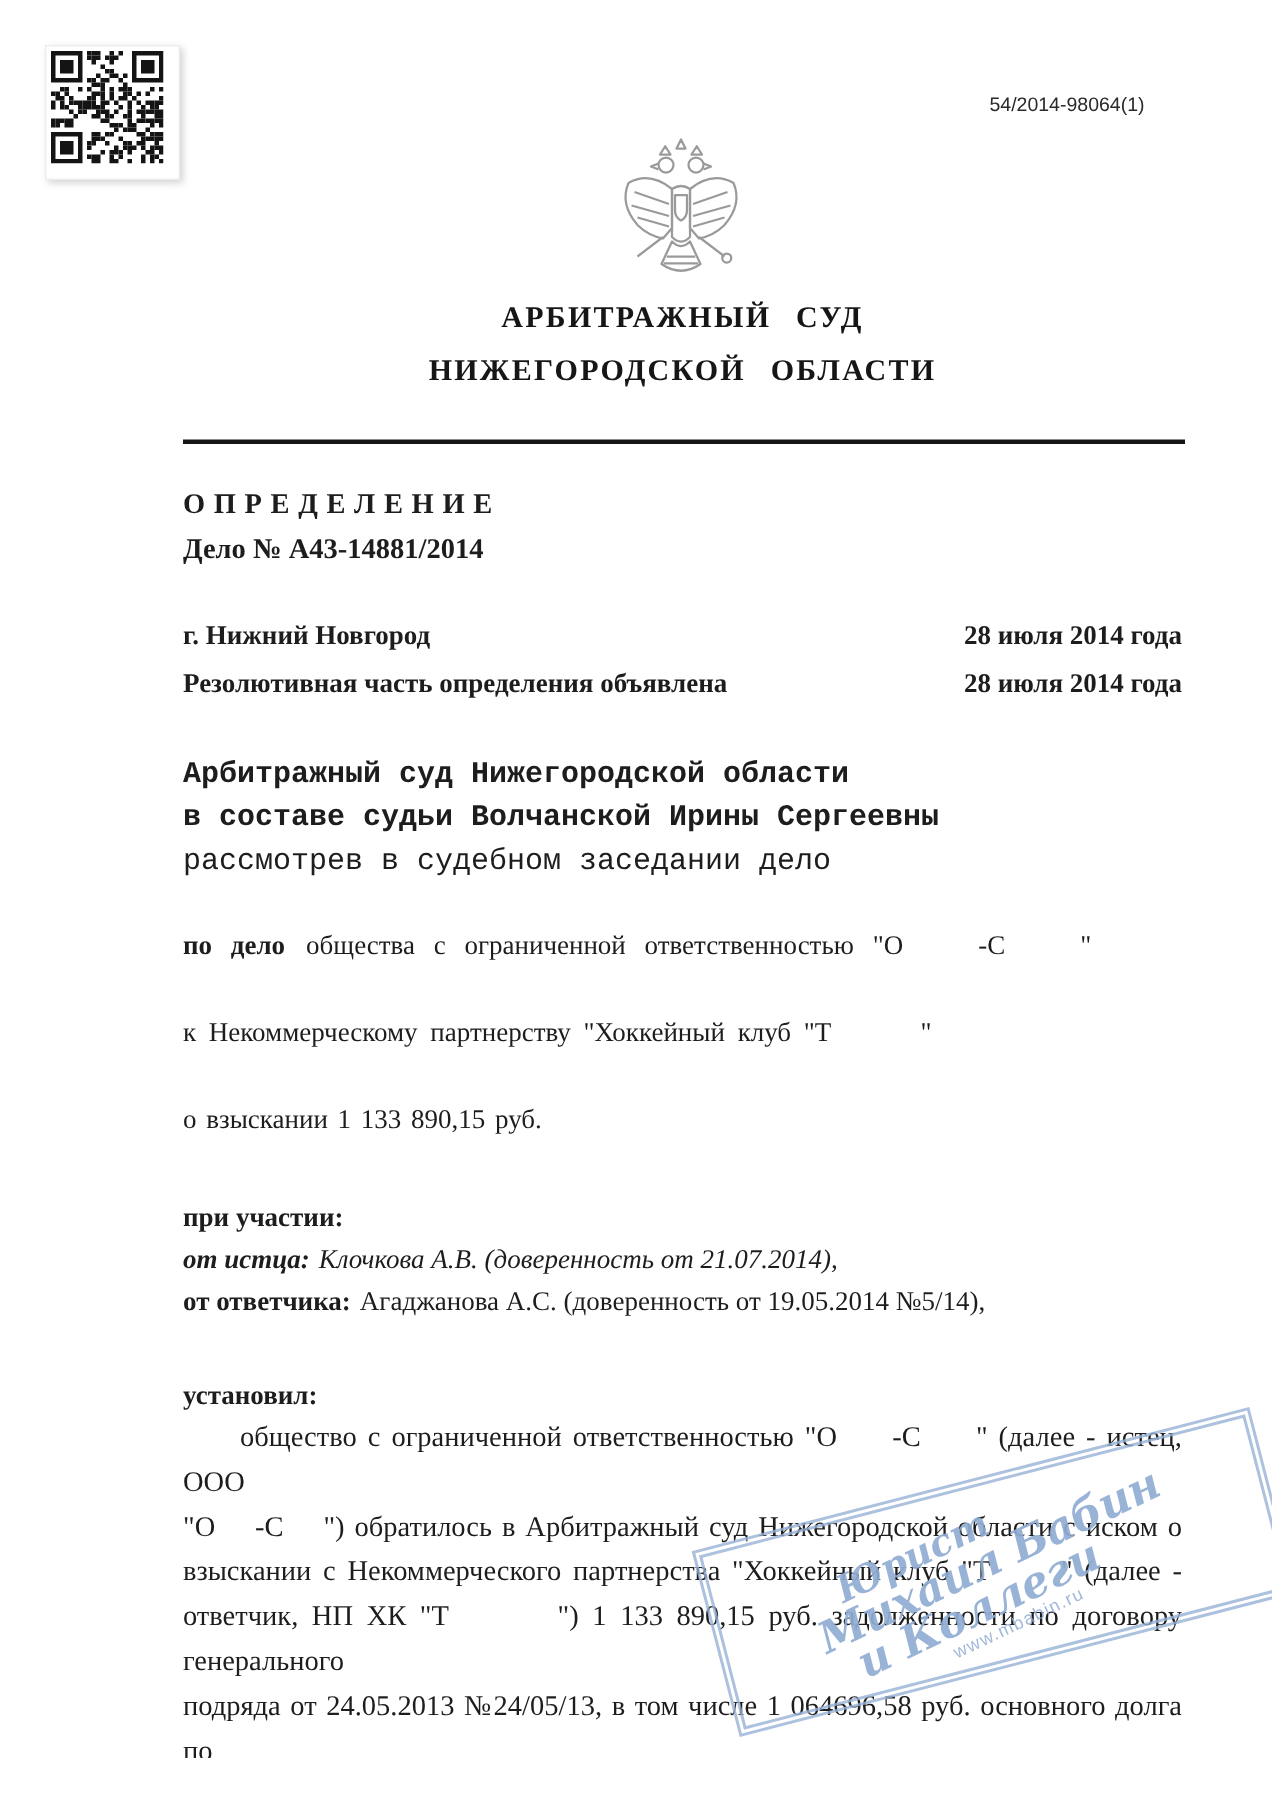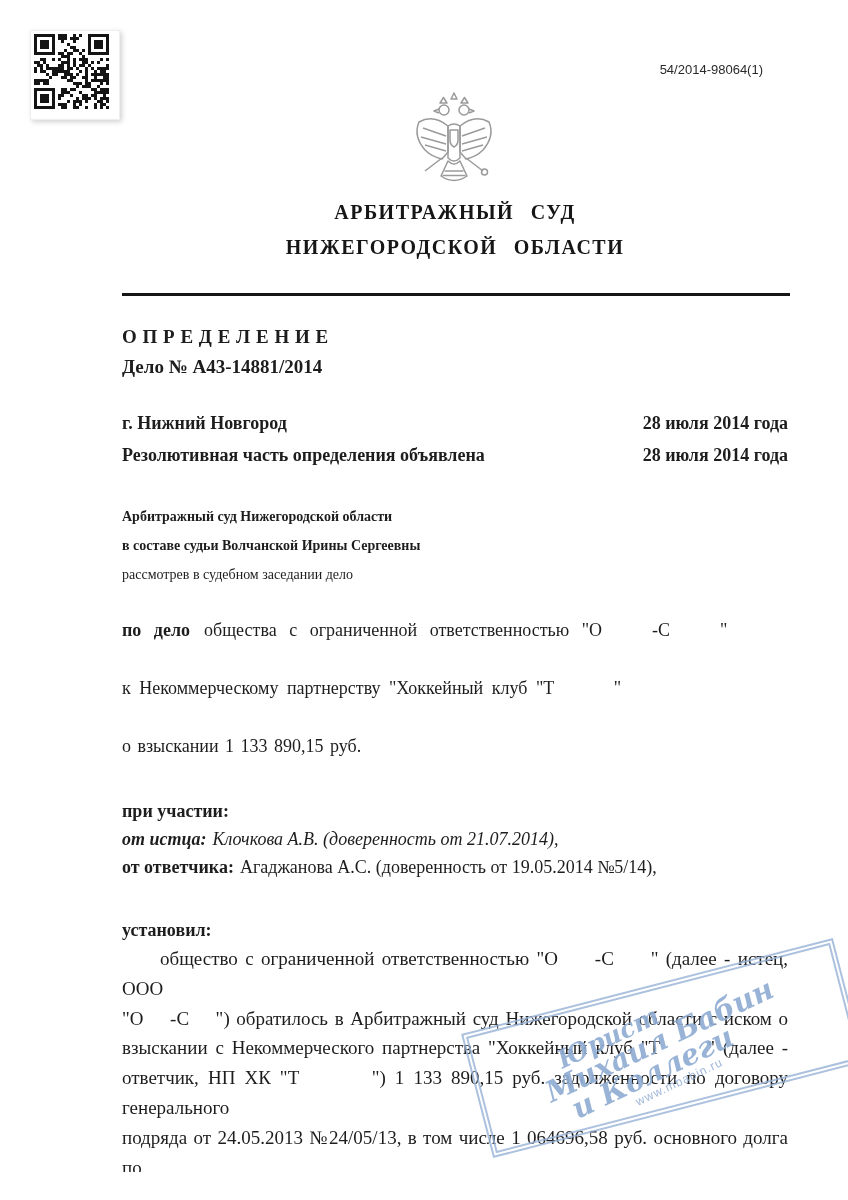--- a/index.html
+++ b/index.html
@@ -15,21 +15,21 @@
   .emblem{position:absolute;left:411px;top:92px;}
   
   .col{position:absolute;left:122px;width:666px;}
   .court{ text-align:center;font-weight:bold;font-size:20px;letter-spacing:1.5px;word-spacing:10px;color:#161616;}
   .court1{top:201px;} .court2{top:236px;}
   .rule{position:absolute;left:122px;top:293px;width:668px;height:3px;background:#161616;}
   .doc-type{top:326px;text-align:left;font-weight:bold;font-size:19px;letter-spacing:.5px;}
   .case-no{top:344px;font-weight:bold;font-size:19px;margin-top:12px;}
   .row{display:flex;justify-content:space-between;font-weight:bold;font-size:18px;}
   .row1{top:413px;gap:23px;} .row2{top:445px;}
-  .composition{top:502px;font-size:14px;}
+  .composition{top:502px;font-size:20px;font-family:Liberation Mono, monospace;}
   .composition .line{line-height:29px;}
   .composition .line:nth-child(-n+2){font-weight:bold;}
   .tline{position:absolute;left:122px;width:666px;font-size:18px;}
   .claim-line{top:620px;word-spacing:8px;}
   .claim-line b{margin-right:14px;}
   .defendant-line{top:678px;word-spacing:4px;}
   .amount-line{top:736px;word-spacing:2px;}
   .part-label{top:801px;font-weight:bold;}
   .claimant{top:829px;font-style:italic;} .respondent{top:857px;}
   .claimant b,.respondent b{margin-right:6px;}

